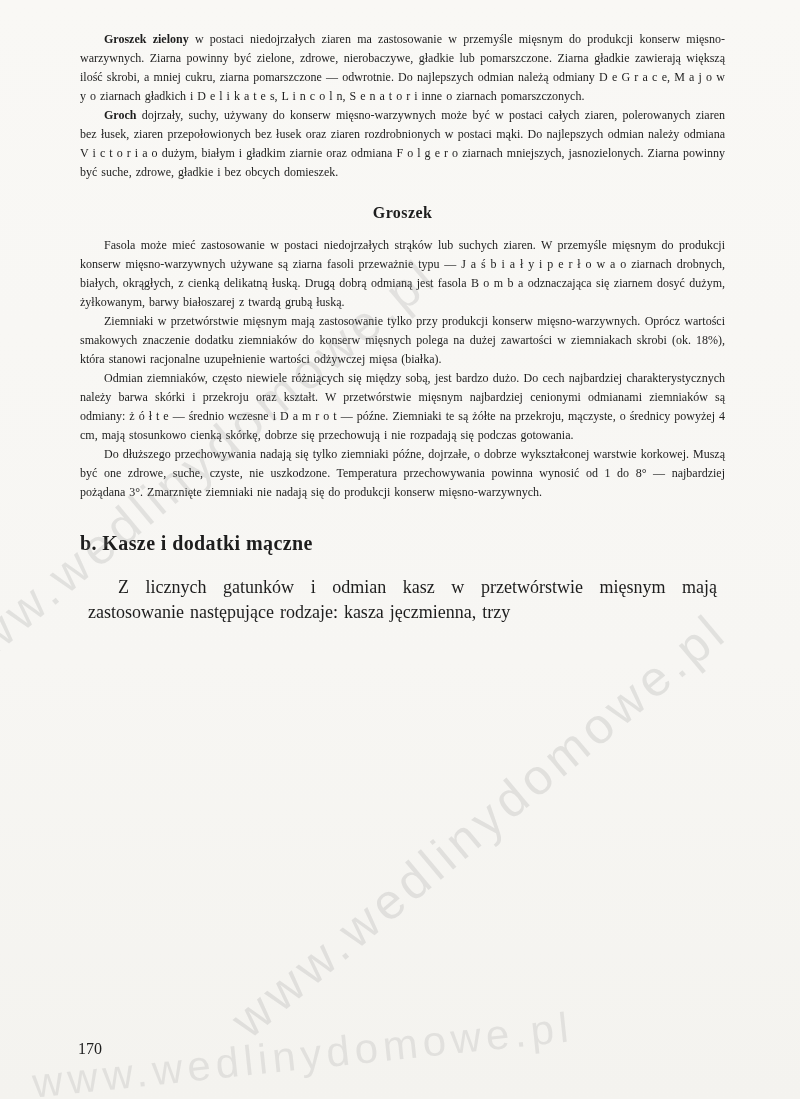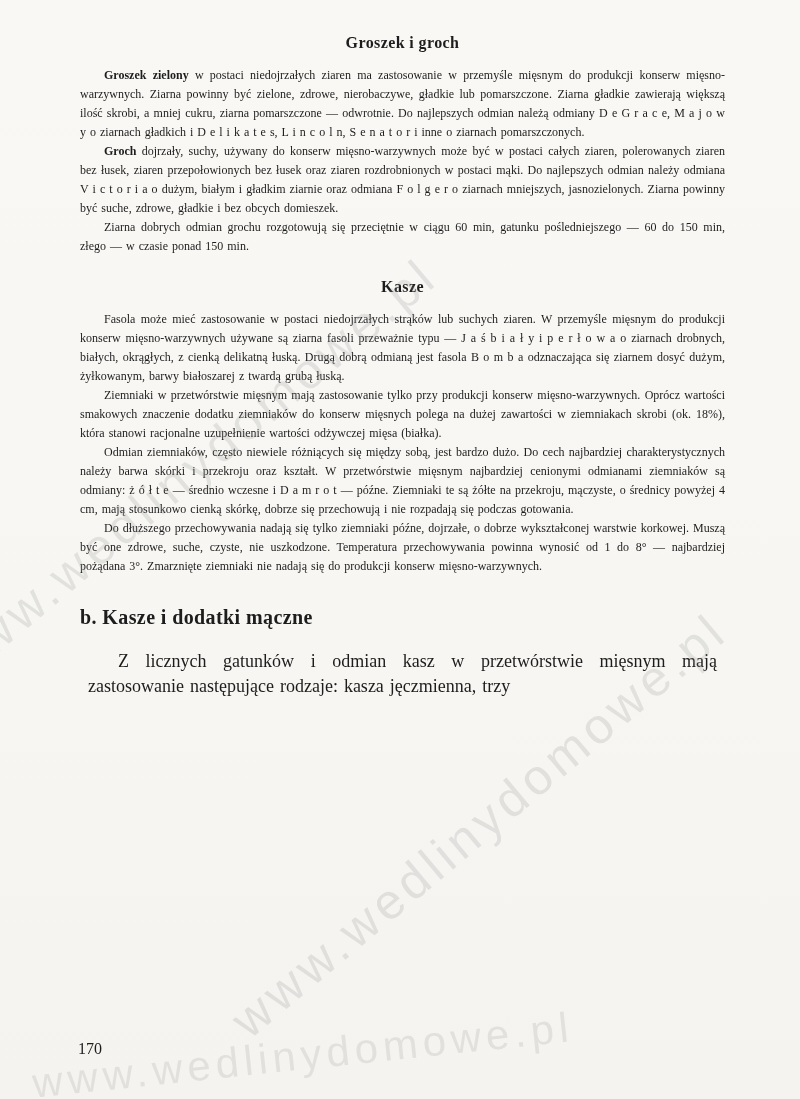--- a/index.html
+++ b/index.html
@@ -92,28 +92,26 @@
 
 <div class="page">
 
   <div class="watermark wm1">www.wedlinydomowe.pl</div>
   <div class="watermark wm2">www.wedlinydomowe.pl</div>
   <div class="watermark wm3">www.wedlinydomowe.pl</div>
 
   <main class="content">
 
     <section>
-      <h2 class="heading first">Groszek i groch</h2>
       <p class="para"><span class="lead">Groszek zielony</span><span> w postaci niedojrzałych ziaren ma zastosowanie w przemyśle mięsnym do produkcji konserw mięsno-warzywnych. Ziarna powinny być zielone, zdrowe, nierobaczywe, gładkie lub pomarszczone. Ziarna gładkie zawierają większą ilość skrobi, a mniej cukru, ziarna pomarszczone — odwrotnie. Do najlepszych odmian należą odmiany D e  G r a c e,  M a j o w y  o ziarnach gładkich i  D e l i k a t e s,  L i n c o l n,  S e n a t o r  i inne o ziarnach pomarszczonych.</span></p>
       <p class="para"><span class="lead">Groch</span><span> dojrzały, suchy, używany do konserw mięsno-warzywnych może być w postaci całych ziaren, polerowanych ziaren bez łusek, ziaren przepołowionych bez łusek oraz ziaren rozdrobnionych w postaci mąki. Do najlepszych odmian należy odmiana V i c t o r i a  o dużym, białym i gładkim ziarnie oraz odmiana  F o l g e r  o ziarnach mniejszych, jasnozielonych. Ziarna powinny być suche, zdrowe, gładkie i bez obcych domieszek.</span></p>
-      <p class="para">Ziarna dobrych odmian grochu rozgotowują się przeciętnie w ciągu 60 min, gatunku pośledniejszego — 60 do 150 min, złego — w czasie ponad 150 min.</p>
     </section>
 
     <section>
-      <h2 class="heading">Kasze</h2>
+      <h2 class="heading">Groszek</h2>
       <p class="para">Fasola może mieć zastosowanie w postaci niedojrzałych strąków lub suchych ziaren. W przemyśle mięsnym do produkcji konserw mięsno-warzywnych używane są ziarna fasoli przeważnie typu — J a ś  b i a ł y  i  p e r ł o w a  o ziarnach drobnych, białych, okrągłych, z cienką delikatną łuską. Drugą dobrą odmianą jest fasola  B o m b a  odznaczająca się ziarnem dosyć dużym, żyłkowanym, barwy białoszarej z twardą grubą łuską.</p>
     </section>
 
     <section>
       <p class="para">Ziemniaki w przetwórstwie mięsnym mają zastosowanie tylko przy produkcji konserw mięsno-warzywnych. Oprócz wartości smakowych znaczenie dodatku ziemniaków do konserw mięsnych polega na dużej zawartości w ziemniakach skrobi (ok. 18%), która stanowi racjonalne uzupełnienie wartości odżywczej mięsa (białka).</p>
       <p class="para">Odmian ziemniaków, często niewiele różniących się między sobą, jest bardzo dużo. Do cech najbardziej charakterystycznych należy barwa skórki i przekroju oraz kształt. W przetwórstwie mięsnym najbardziej cenionymi odmianami ziemniaków są odmiany:  ż ó ł t e  — średnio wczesne i  D a m r o t  — późne. Ziemniaki te są żółte na przekroju, mączyste, o średnicy powyżej 4 cm, mają stosunkowo cienką skórkę, dobrze się przechowują i nie rozpadają się podczas gotowania.</p>
       <p class="para">Do dłuższego przechowywania nadają się tylko ziemniaki późne, dojrzałe, o dobrze wykształconej warstwie korkowej. Muszą być one zdrowe, suche, czyste, nie uszkodzone. Temperatura przechowywania powinna wynosić od 1 do 8° — najbardziej pożądana 3°. Zmarznięte ziemniaki nie nadają się do produkcji konserw mięsno-warzywnych.</p>
     </section>
 
     <section>

